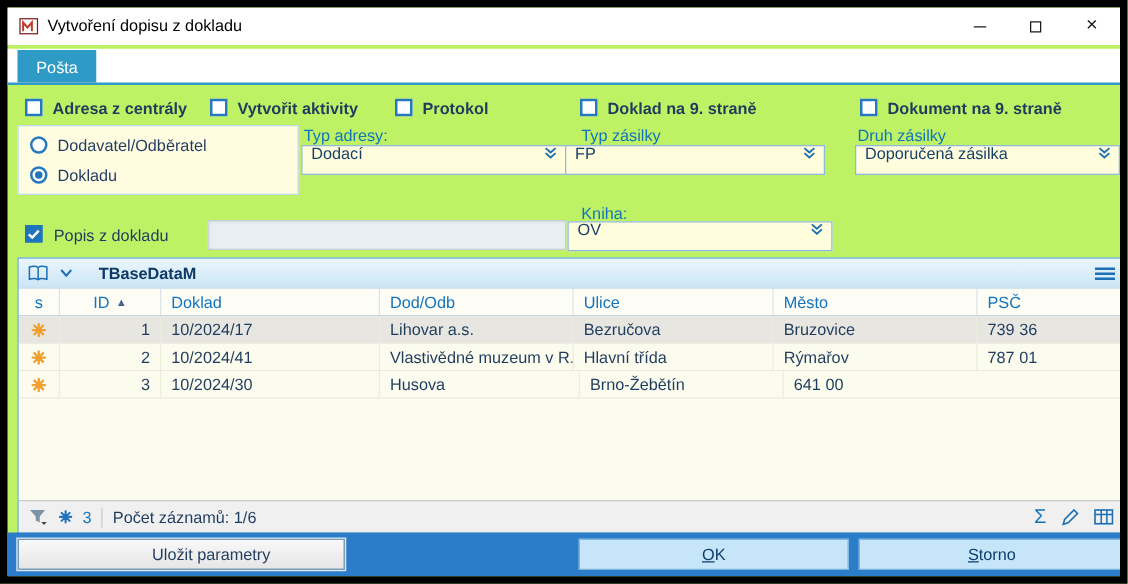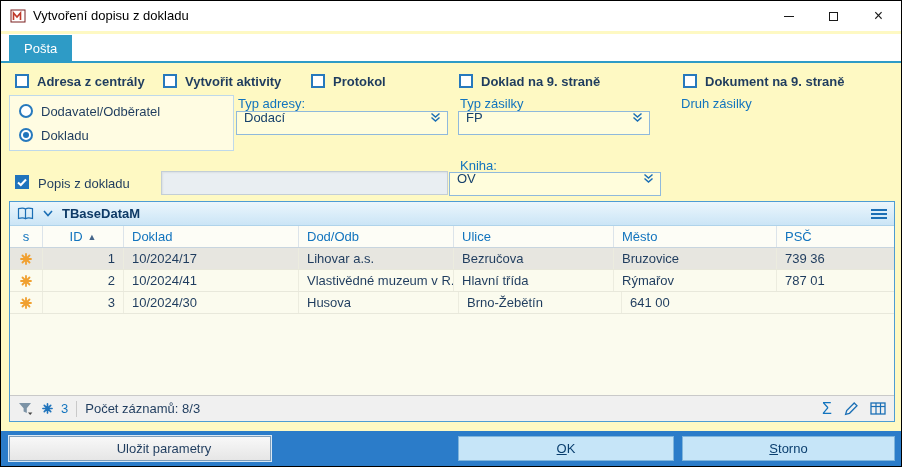--- a/index.html
+++ b/index.html
@@ -1,19 +1,19 @@
 <!DOCTYPE html>
 <html><head>
 <meta charset="utf-8">
 <style>
   * { margin:0; padding:0; box-sizing:border-box; }
   html,body { width:902px; height:467px; }
   body { font-family:"Liberation Sans", sans-serif; font-size:13px; background:#CFCFCF; }
 
-  .window { position:relative; width:902px; height:467px; background:#fef9c3; border:1px solid #000000; overflow:hidden; }
+  .window { position:relative; width:902px; height:467px; background:#bef264; border:6px solid #000000; overflow:hidden; }
 
   
   .titlebar { position:absolute; top:0; left:0; right:0; height:30px; background:#FFFFFF; }
   .app-icon { position:absolute; left:9px; top:7px; width:16px; height:16px; }
   .window-title { position:absolute; left:32px; top:0; line-height:30px; font-size:13px; color:#000; }
   .win-controls { position:absolute; right:0; top:0; height:30px; display:flex; }
   .win-btn { width:45px; height:30px; display:flex; align-items:center; justify-content:center; color:#1a1a1a; }
   .min-glyph { width:10px; height:0; border-bottom:1px solid #1a1a1a; display:block; }
   .max-glyph { width:9px; height:9px; border:1px solid #1a1a1a; display:block; }
   .close-glyph { font-size:16px; line-height:1; }
@@ -36,35 +36,35 @@
   .radio-item.r1{top:8px}.radio-item.r2{top:32px}
   .radio-circle { width:14px; height:14px; border:2px solid #2779BD; border-radius:50%; background:#FFFFFF; position:relative; flex:0 0 auto; }
   .radio-circle.selected::after { content:""; position:absolute; inset:2px; background:#2074BC; border-radius:50%; }
   .radio-label { color:#1F3C5E; white-space:nowrap; }
 
   
   .field-label { position:absolute; color:#1274BE; white-space:nowrap; }
   .lbl-typ-adresy{left:237px;top:95px}.lbl-typ-zasilky{left:459px;top:95px}.lbl-druh-zasilky{left:680px;top:95px}.lbl-kniha{left:459px;top:157px}
   .combo { position:absolute; height:24px; background:#FFFDDC; border:1px solid #8FB9DC; display:flex; align-items:center; padding:0 5px 12px 7px; }
   .combo-typ-adresy{left:235px;top:110px;width:212px}
-  .combo-typ-zasilky{left:457px;top:110px;width:192px}
+  .combo-typ-zasilky{left:446px;top:110px;width:208px}
   .combo-druh-zasilky{left:678px;top:110px;width:212px}
   .combo-kniha{left:448px;top:171px;width:212px}
   .combo-value { flex:1; color:#17416B; white-space:nowrap; overflow:hidden; }
   .combo-arrow { width:14px; display:flex; align-items:center; justify-content:center; flex:0 0 auto; }
 
   
   .popis-check { position:absolute; left:14px; top:173px; }
   .popis-label { position:absolute; left:37px; top:175px; color:#1F3C5E; }
   .popis-input { position:absolute; left:160px; top:170px; width:287px; height:24px; background:#E9EEF2; border:1px solid #C3CED6; box-shadow:inset 1px 1px 2px rgba(0,0,0,0.06); font:inherit; color:#555; padding:0 6px; }
 
   
   .grid { position:absolute; left:8px; top:200px; width:886px; height:221px; border:1px solid #4D9CD3; background:#FBFBEE; display:flex; flex-direction:column; }
   .grid-titlebar { height:24px; background:linear-gradient(#EBF6FC,#CBE5F6); border-bottom:1px solid #AFD3EA; display:flex; align-items:center; padding:0 7px; gap:9px; flex:0 0 auto; }
-  .grid-title { font-weight:bold; color:#0E3A66; }
+  .grid-title { font-weight:bold; color:#0E3A66;margin-left:12px; }
   .grid-menu-btn { margin-left:auto; display:flex; flex-direction:column; gap:2px; }
   .grid-menu-btn i { display:block; width:16px; height:2px; background:#1B6FB5; }
   .grid-header { height:22px; display:flex; background:#FDFDF6; border-bottom:1px solid #C8D5DF; flex:0 0 auto; }
   .gh-cell { color:#1274BE; display:flex; align-items:center; padding:0 8px; border-right:1px solid #DCE4EA; white-space:nowrap; overflow:hidden; }
   .sort-arrow { font-size:9px; color:#44658A; margin-left:5px; }
   .grid-row { height:22px; display:flex; border-bottom:1px solid #E8E8DB; background:#FBFBEE; flex:0 0 auto; }
   .grid-row.selected { background:#E7E6E0; }
   .gr-cell { color:#1F3C5E; display:flex; align-items:center; padding:0 8px; border-right:1px solid #ECECDF; white-space:nowrap; overflow:hidden; }
   .col-s { width:33px; justify-content:center; padding:0; }
   .col-id { width:81px; justify-content:flex-end; }
@@ -170,20 +170,29 @@
   </div>
   <div class="combo combo-typ-zasilky">
     <span class="combo-value">FP</span>
     <span class="combo-arrow">
       <svg width="11" height="11" viewBox="0 0 11 11">
           <polyline points="1.5,1.5 5.5,5 9.5,1.5" fill="none" stroke="#1B6FB5" stroke-width="1.5"></polyline>
           <polyline points="1.5,5.5 5.5,9 9.5,5.5" fill="none" stroke="#1B6FB5" stroke-width="1.5"></polyline>
         </svg>
     </span>
   </div>
+  <div class="combo combo-druh-zasilky">
+    <span class="combo-value">Doporučená zásilka</span>
+    <span class="combo-arrow">
+      <svg width="11" height="11" viewBox="0 0 11 11">
+          <polyline points="1.5,1.5 5.5,5 9.5,1.5" fill="none" stroke="#1B6FB5" stroke-width="1.5"></polyline>
+          <polyline points="1.5,5.5 5.5,9 9.5,5.5" fill="none" stroke="#1B6FB5" stroke-width="1.5"></polyline>
+        </svg>
+    </span>
+  </div>
 
   <div class="popis-check cb-item" style="position:absolute; top:173px;">
     <span class="cb-box checked">
       <svg width="10" height="9" viewBox="0 0 10 9">
           <polyline points="1,4.5 3.8,7 9,1.5" fill="none" stroke="#FFFFFF" stroke-width="2"></polyline>
         </svg>
     </span>
   </div>
   <span class="popis-label">Popis z dokladu</span>
   <input class="popis-input" readonly="" value="" style="">
@@ -282,21 +291,21 @@
             <path d="M10 10.5l2.2 2.5 2.2-2.5z" fill="#444"></path>
           </svg>
       </span>
       <span class="icon-btn">
         <svg width="11" height="11" viewBox="0 0 12 12">
             <path d="M6 1v10M1 6h10M2.5 2.5l7 7M9.5 2.5l-7 7" stroke="#2074BC" stroke-width="1.8" stroke-linecap="round"></path>
           </svg>
       </span>
       <span class="status-count">3</span>
       <span class="status-sep"></span>
-      <span class="status-records">Počet záznamů: 8/3</span>
+      <span class="status-records">Počet záznamů: 1/6</span>
       <span class="status-right">
         <span class="sigma icon-btn">
             <span>Σ</span>
           </span>
         <span class="icon-btn">
           <svg width="14" height="14" viewBox="0 0 14 14">
               <path d="M10.2 1l2.8 2.8L5.5 11.3 1.6 12.4l1.1-3.9z" fill="none" stroke="#1B6FB5" stroke-width="1.3"></path>
             </svg>
         </span>
         <span class="icon-btn">

